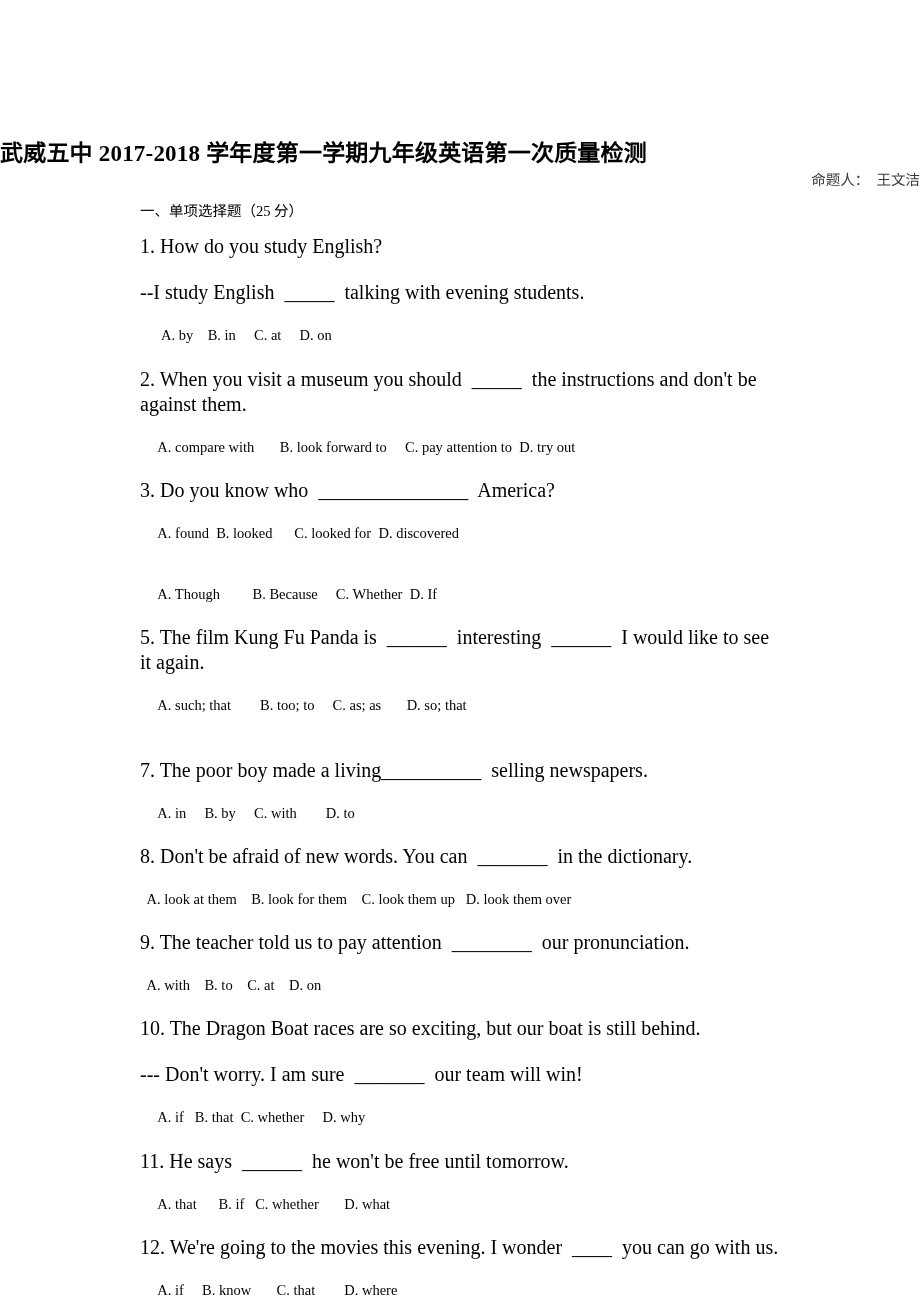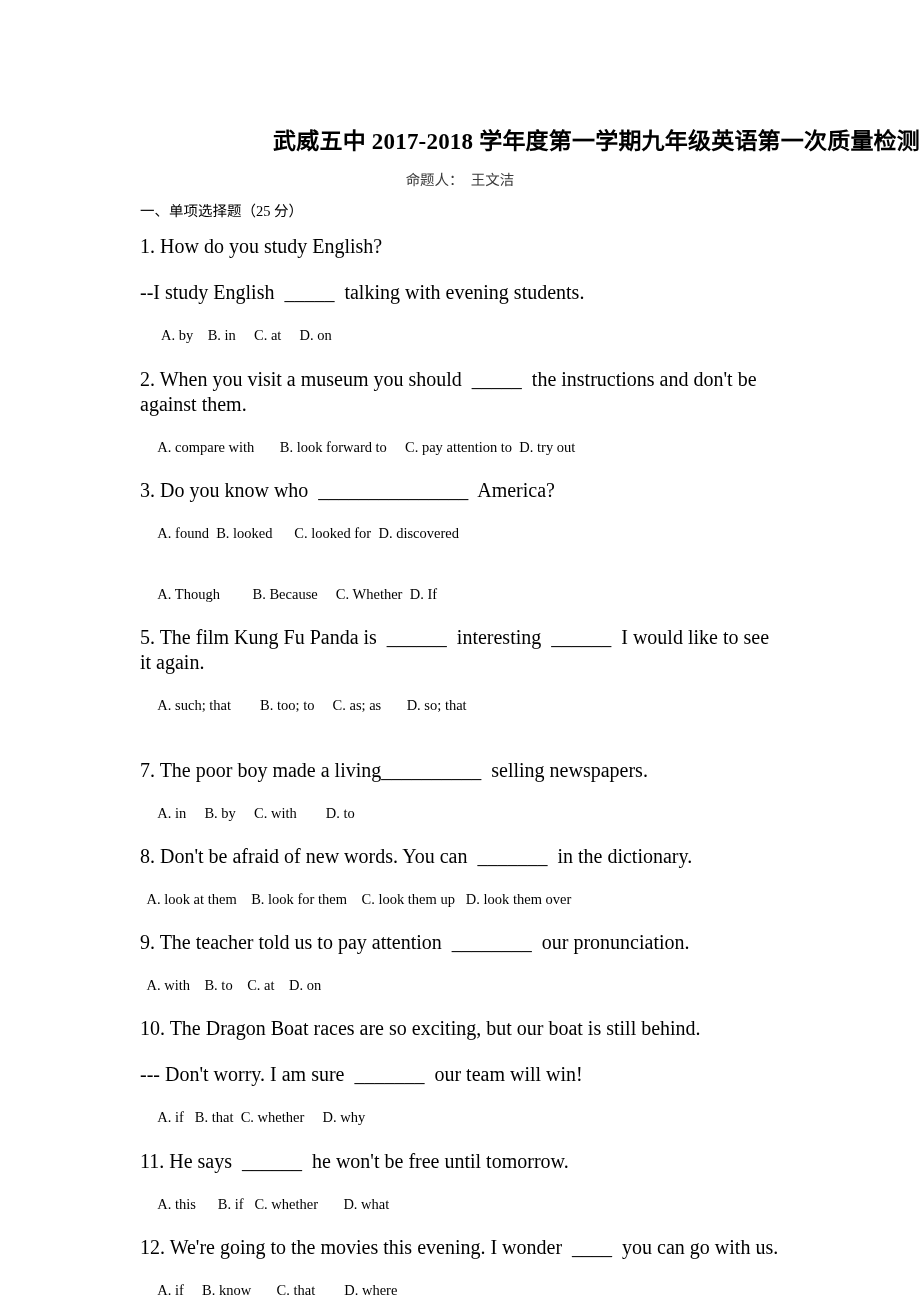--- a/index.html
+++ b/index.html
@@ -23,35 +23,35 @@
     top: 0;
     width: 920px;
     height: 1302px;
     background: #ffffff;
   }
 
   
   .doc-title {
     position: absolute;
     left: 0;
-    top: 122px;
+    top: 134px;
     width: 920px;
-    text-align: right;
+    text-align: left;
     font-size: 23px;
     font-weight: bold;
     letter-spacing: 0.2px;
     white-space: nowrap;
   }
 
   .doc-byline {
     position: absolute;
     left: 0;
     top: 168px;
     width: 920px;
-    text-align: center;
+    text-align: right;
     font-size: 14.5px;
     font-weight: normal;
     color: #3a3a3a;
     white-space: pre;
   }
 
   
   .content {
     position: absolute;
     left: 140px;
@@ -167,21 +167,21 @@
       <div class="spacer-sm"></div>
       <p class="q-stem">--- Don't worry. I am sure  _______  our team will win!</p>
       <div class="spacer-sm"></div>
       <p class="q-opts">     A. if   B. that  C. whether     D. why</p>
     </div>
     <div class="spacer-md"></div>
 
     <div class="q-block">
       <p class="q-stem">11. He says  ______  he won't be free until tomorrow.</p>
       <div class="spacer-sm"></div>
-      <p class="q-opts">     A. this      B. if   C. whether       D. what</p>
+      <p class="q-opts">     A. that      B. if   C. whether       D. what</p>
     </div>
     <div class="spacer-md"></div>
 
     <div class="q-block">
       <p class="q-stem">12. We're going to the movies this evening. I wonder  ____  you can go with us.</p>
       <div class="spacer-sm"></div>
       <p class="q-opts">     A. if     B. know       C. that        D. where</p>
     </div>
 
   </div>

